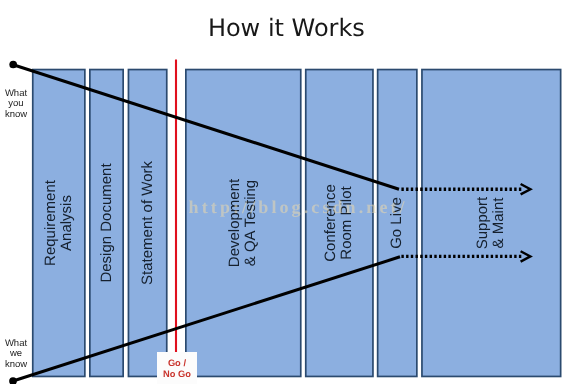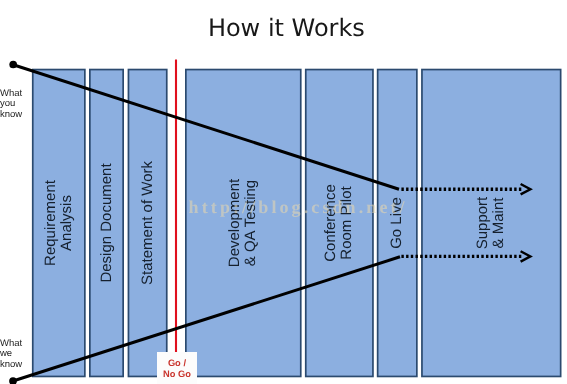--- a/index.html
+++ b/index.html
@@ -26,21 +26,21 @@
   }
   .vtext {
     position:absolute; left:50%; top:154.3px;
     transform:translate(-50%,-50%) rotate(-90deg);
     white-space:nowrap;
     font-size:15px; color:#15202e; text-align:center;
     line-height:15.8px;
   }
   .sidelabel {
     position:absolute; font-size:9.5px; color:#222;
-    text-align:left; line-height:10.9px; width:32px;
+    text-align:center; line-height:10.9px; width:32px;
   }
   .gobox {
     position:absolute; background:#FCFCFC;
     color:#C9342D; font-weight:bold; font-size:9.3px;
     text-align:center; line-height:10.8px;
   }
   .watermark {
     position:absolute; font-family:"Liberation Serif", serif;
     color:rgba(228,214,176,0.58); font-size:18px; letter-spacing:3.1px;
     white-space:nowrap;

